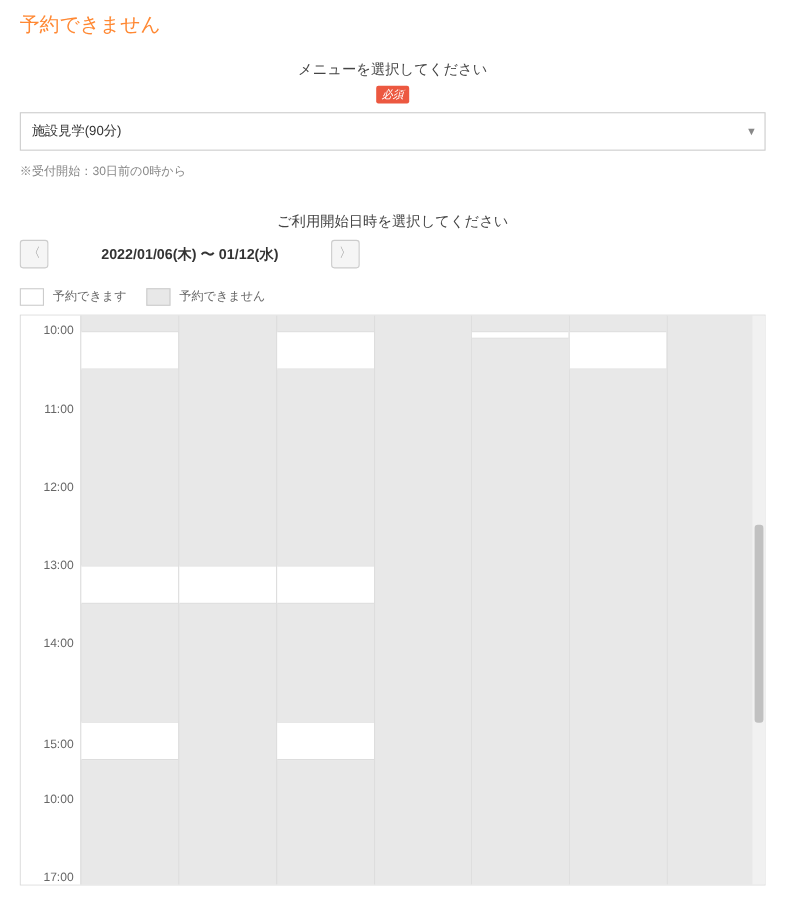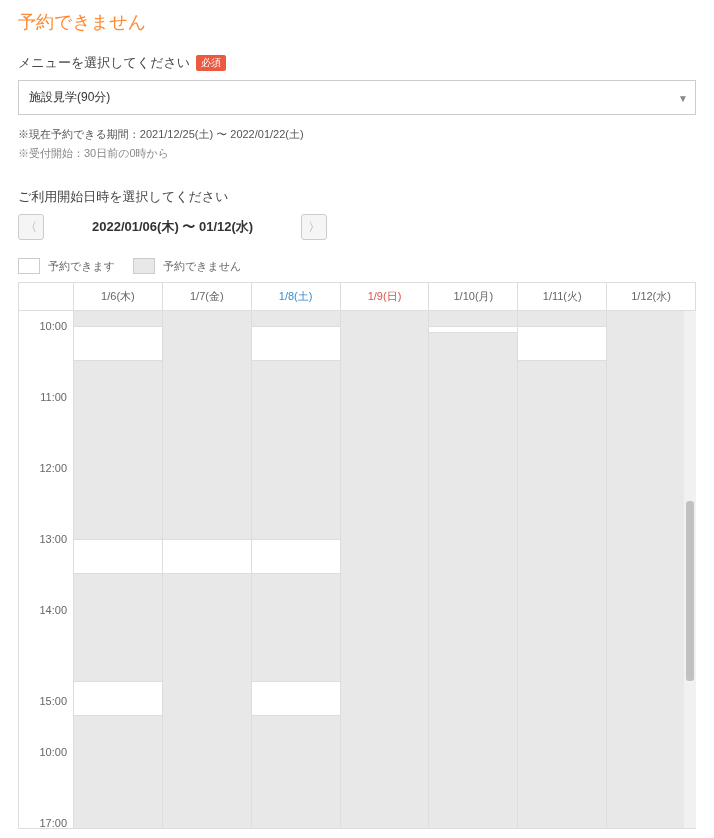--- a/index.html
+++ b/index.html
@@ -1,19 +1,19 @@
 <!DOCTYPE html>
 <html><head>
 <meta charset="utf-8">
 <style>
 * { box-sizing: border-box; margin: 0; padding: 0; }
 body { font-family: "Hiragino Kaku Gothic Pro", Meiryo, sans-serif; font-size: 12px; color: #444; background: #fff; padding: 10px 18px; }
 .page-title { color: #ff8833; font-size: 18px; font-weight: normal; margin-bottom: 20px; }
-.section-label { font-size: 13px; margin-bottom: 8px; display: flex; align-items: center; gap: 6px; }
-.required-badge { background: #ec5840; color: #fff; font-size: 10px; padding: 1px 5px; border-radius: 2px; }
+.section-label { font-size: 13px; margin-bottom: 8px; display: flex; align-items: center; gap: 6px; flex-direction: column; }
+.required-badge { background: #ec5840; color: #fff; font-size: 10px; padding: 1px 5px; border-radius: 2px; font-style: italic; }
 .select-wrap { position: relative; margin-bottom: 10px; }
 .select { width: 100%; border: 1px solid #ccc; background: #fff; padding: 8px 10px; font-size: 12px; color: #333; cursor: pointer; appearance: none; }
 .caret { position: absolute; right: 8px; top: 50%; transform: translateY(-50%); pointer-events: none; color: #888; font-size: 10px; }
 .notes { font-size: 11px; color: #888; line-height: 1.7; margin-bottom: 26px; }
 .notes .note1 { color: #555; }
 .date-nav { display: flex; align-items: center; gap: 10px; margin-bottom: 18px; }
 .nav-btn { width: 26px; height: 26px; border: 1px solid #ccc; background: #f5f5f5; display: flex; align-items: center; justify-content: center; cursor: pointer; color: #999; font-size: 12px; border-radius: 3px; }
 .nav-btn.prev { margin-right: 38px; }
 .nav-btn.next { margin-left: 38px; }
 .date-range { font-size: 13px; color: #333; font-weight: bold; }
@@ -48,21 +48,20 @@
 </div>
 
 <div class="select-wrap">
   <div class="select">
     <span>施設見学(90分)</span>
   </div>
   <span class="caret">▼</span>
 </div>
 
 <div class="notes">
-  <div class="note1">※現在予約できる期間：2021/12/25(土) 〜 2022/01/22(土)</div>
   <div>※受付開始：30日前の0時から</div>
 </div>
 
 <div class="section-label">ご利用開始日時を選択してください</div>
 
 <div class="date-nav">
   <div class="nav-btn prev">
     <span>〈</span>
   </div>
   <div class="date-range">2022/01/06(木) 〜 01/12(水)</div>
@@ -76,31 +75,20 @@
     <span class="swatch avail"></span>
     <span>予約できます</span>
   </div>
   <div class="legend-item">
     <span class="swatch unavail"></span>
     <span>予約できません</span>
   </div>
 </div>
 
 <div class="calendar">
-  <div class="cal-header">
-    <div class="time-col-head"></div>
-
-  <div class="day-head">1/6(木)</div>
-      <div class="day-head">1/7(金)</div>
-      <div class="day-head sat">1/8(土)</div>
-      <div class="day-head sun">1/9(日)</div>
-      <div class="day-head">1/10(月)</div>
-      <div class="day-head">1/11(火)</div>
-      <div class="day-head">1/12(水)</div>
-    </div>
   <div class="cal-body">
     <div class="time-axis">
         <div class="time-tick" style="top: 14.2px;">10:00</div>
         <div class="time-tick" style="top: 85.2px;">11:00</div>
         <div class="time-tick" style="top: 156.2px;">12:00</div>
         <div class="time-tick" style="top: 227.2px;">13:00</div>
         <div class="time-tick" style="top: 298.2px;">14:00</div>
         <div class="time-tick" style="top: 390px;">15:00</div>
         <div class="time-tick" style="top: 440.2px;">10:00</div>
         <div class="time-tick" style="top: 511.2px;">17:00</div>

